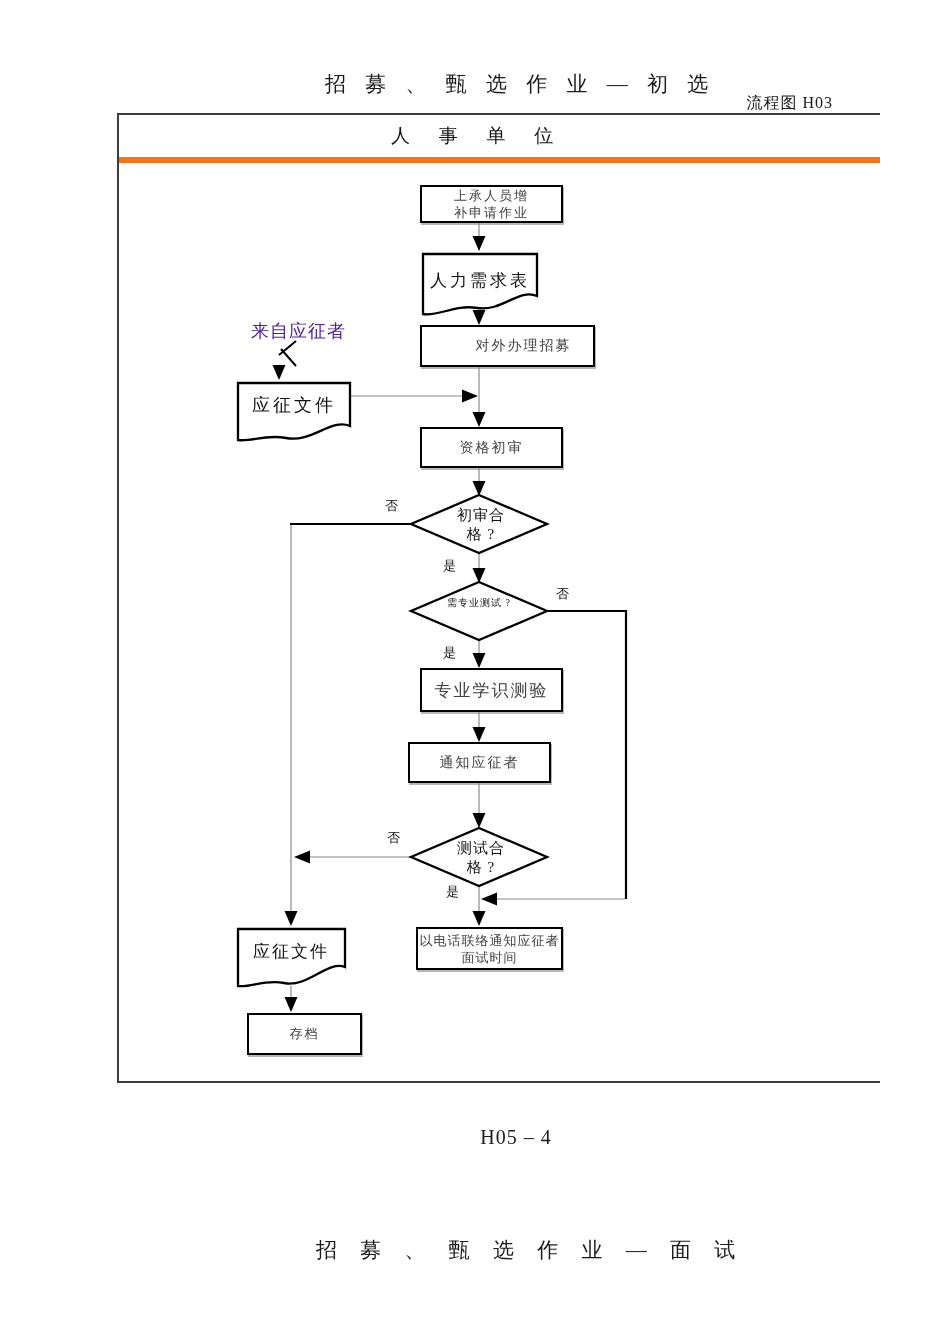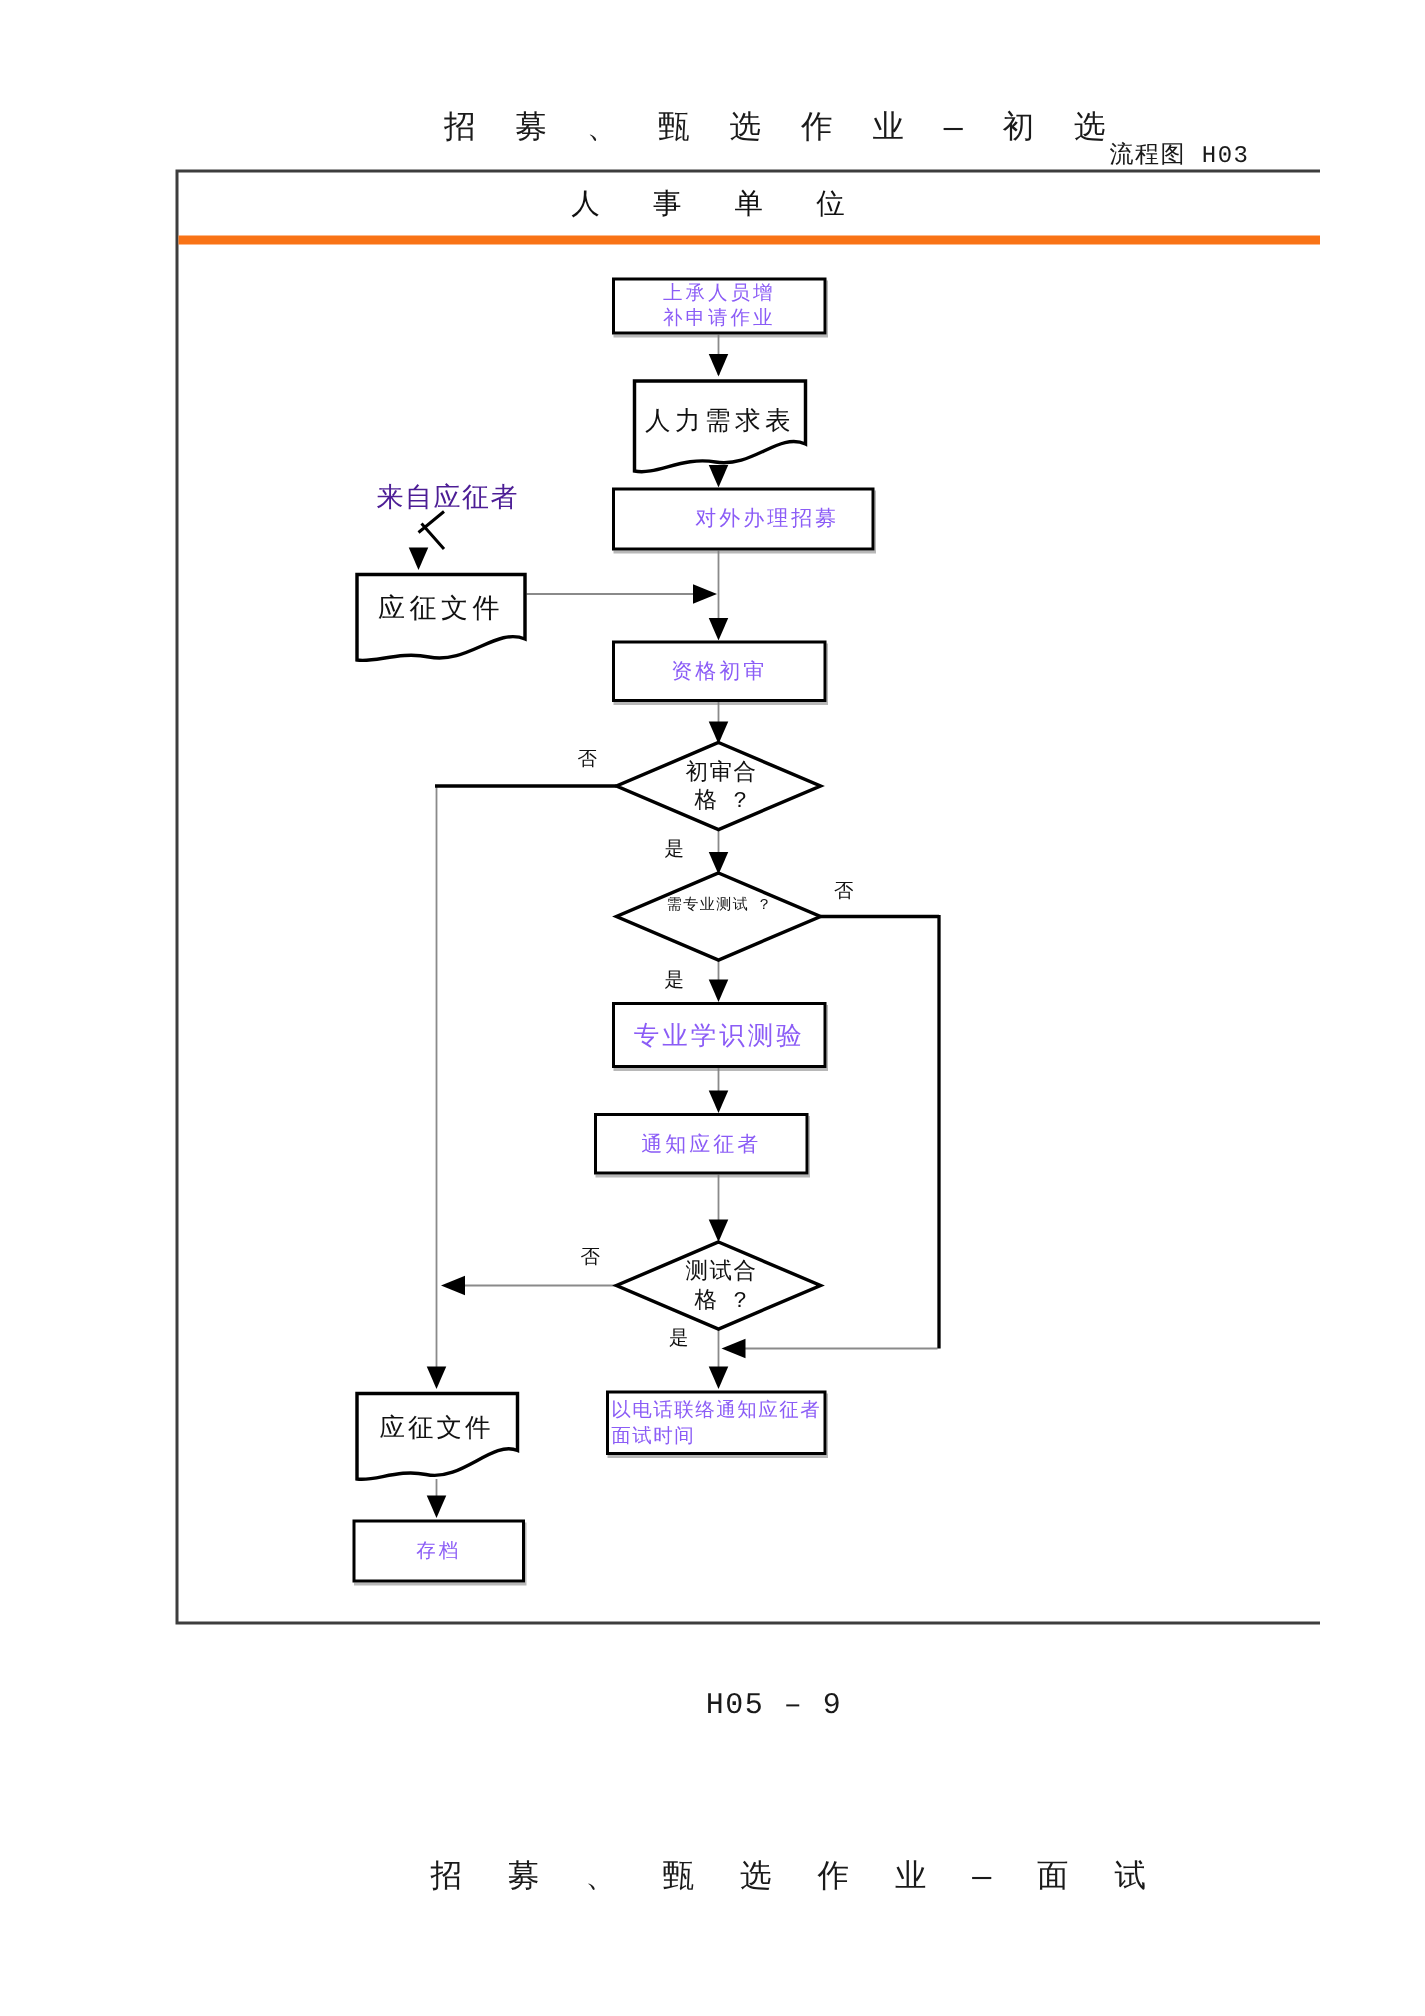--- a/index.html
+++ b/index.html
@@ -1,33 +1,33 @@
 <!DOCTYPE html>
 <html><head>
 <meta charset="utf-8">
 <style>
   html,body{margin:0;padding:0;background:#fff;}
   .page{position:relative;width:880px;height:1344px;background:#fff;overflow:hidden;
-        font-family:Liberation Mono, monospace;color:#111;}
+        font-family:Liberation Serif, serif;color:#111;}
   svg.overlay{position:absolute;left:0;top:0;width:950px;height:1344px;}
 
   .title{position:absolute;text-align:center;font-size:21px;letter-spacing:7px;color:#1a1a1a;}
   .flow-ref{position:absolute;font-size:16px;color:#1a1a1a;letter-spacing:1px;}
   .page-num{position:absolute;text-align:center;font-size:20px;letter-spacing:1px;color:#1a1a1a;}
 
   .main-frame{position:absolute;left:117px;top:113px;width:774px;height:966px;
               border:2px solid #3d3d3d;background:transparent;}
   .lane-header{position:absolute;left:0;top:0;width:100%;height:42px;
                border-bottom:6px solid #f97316;display:flex;align-items:center;justify-content:center;}
   .lane-header span{font-size:19px;letter-spacing:12px;position:relative;left:-28px;white-space:nowrap;}
 
   .process{position:absolute;border:2px solid #000;background:#fff;
-           display:flex;align-items:center;justify-content:center;
-           white-space:pre-line;letter-spacing:2px;color:#8b5cf6;
-           box-shadow:1px 2px 0 rgba(125,125,125,.55);}
+           display:flex;align-items:center;justify-content:center;text-align:center;
+           white-space:pre-line;letter-spacing:2px;color:#404040;
+           box-shadow:1px 2px 0 rgba(125,125,125,.55);margin-left:12px;}
   .shape-label{position:absolute;display:flex;align-items:center;justify-content:center;
                text-align:center;white-space:pre-line;color:#111;}
   .branch{position:absolute;font-size:13px;color:#111;}
   .note{position:absolute;font-size:18px;letter-spacing:1px;color:#4c1d95;}
 </style>
 </head>
 <body>
 
 <div class="page">
 
@@ -113,16 +113,16 @@
 
   <div class="note" style="left:251px;top:319px;">来自应征者</div>
 
   <div class="branch" style="left:385px;top:497px;">否</div>
   <div class="branch" style="left:443px;top:557px;">是</div>
   <div class="branch" style="left:556px;top:585px;">否</div>
   <div class="branch" style="left:443px;top:644px;">是</div>
   <div class="branch" style="left:387px;top:829px;">否</div>
   <div class="branch" style="left:446px;top:883px;">是</div>
 
-  <div class="page-num" style="left:116px;top:1126px;width:800px;">H05 – 9</div>
+  <div class="page-num" style="left:116px;top:1126px;width:800px;">H05 – 4</div>
   <div class="title" style="left:130px;top:1236px;width:800px;letter-spacing:9px;">招 募 、 甄 选 作 业 — 面 试</div>
 
 </div>
 
 </body></html>

